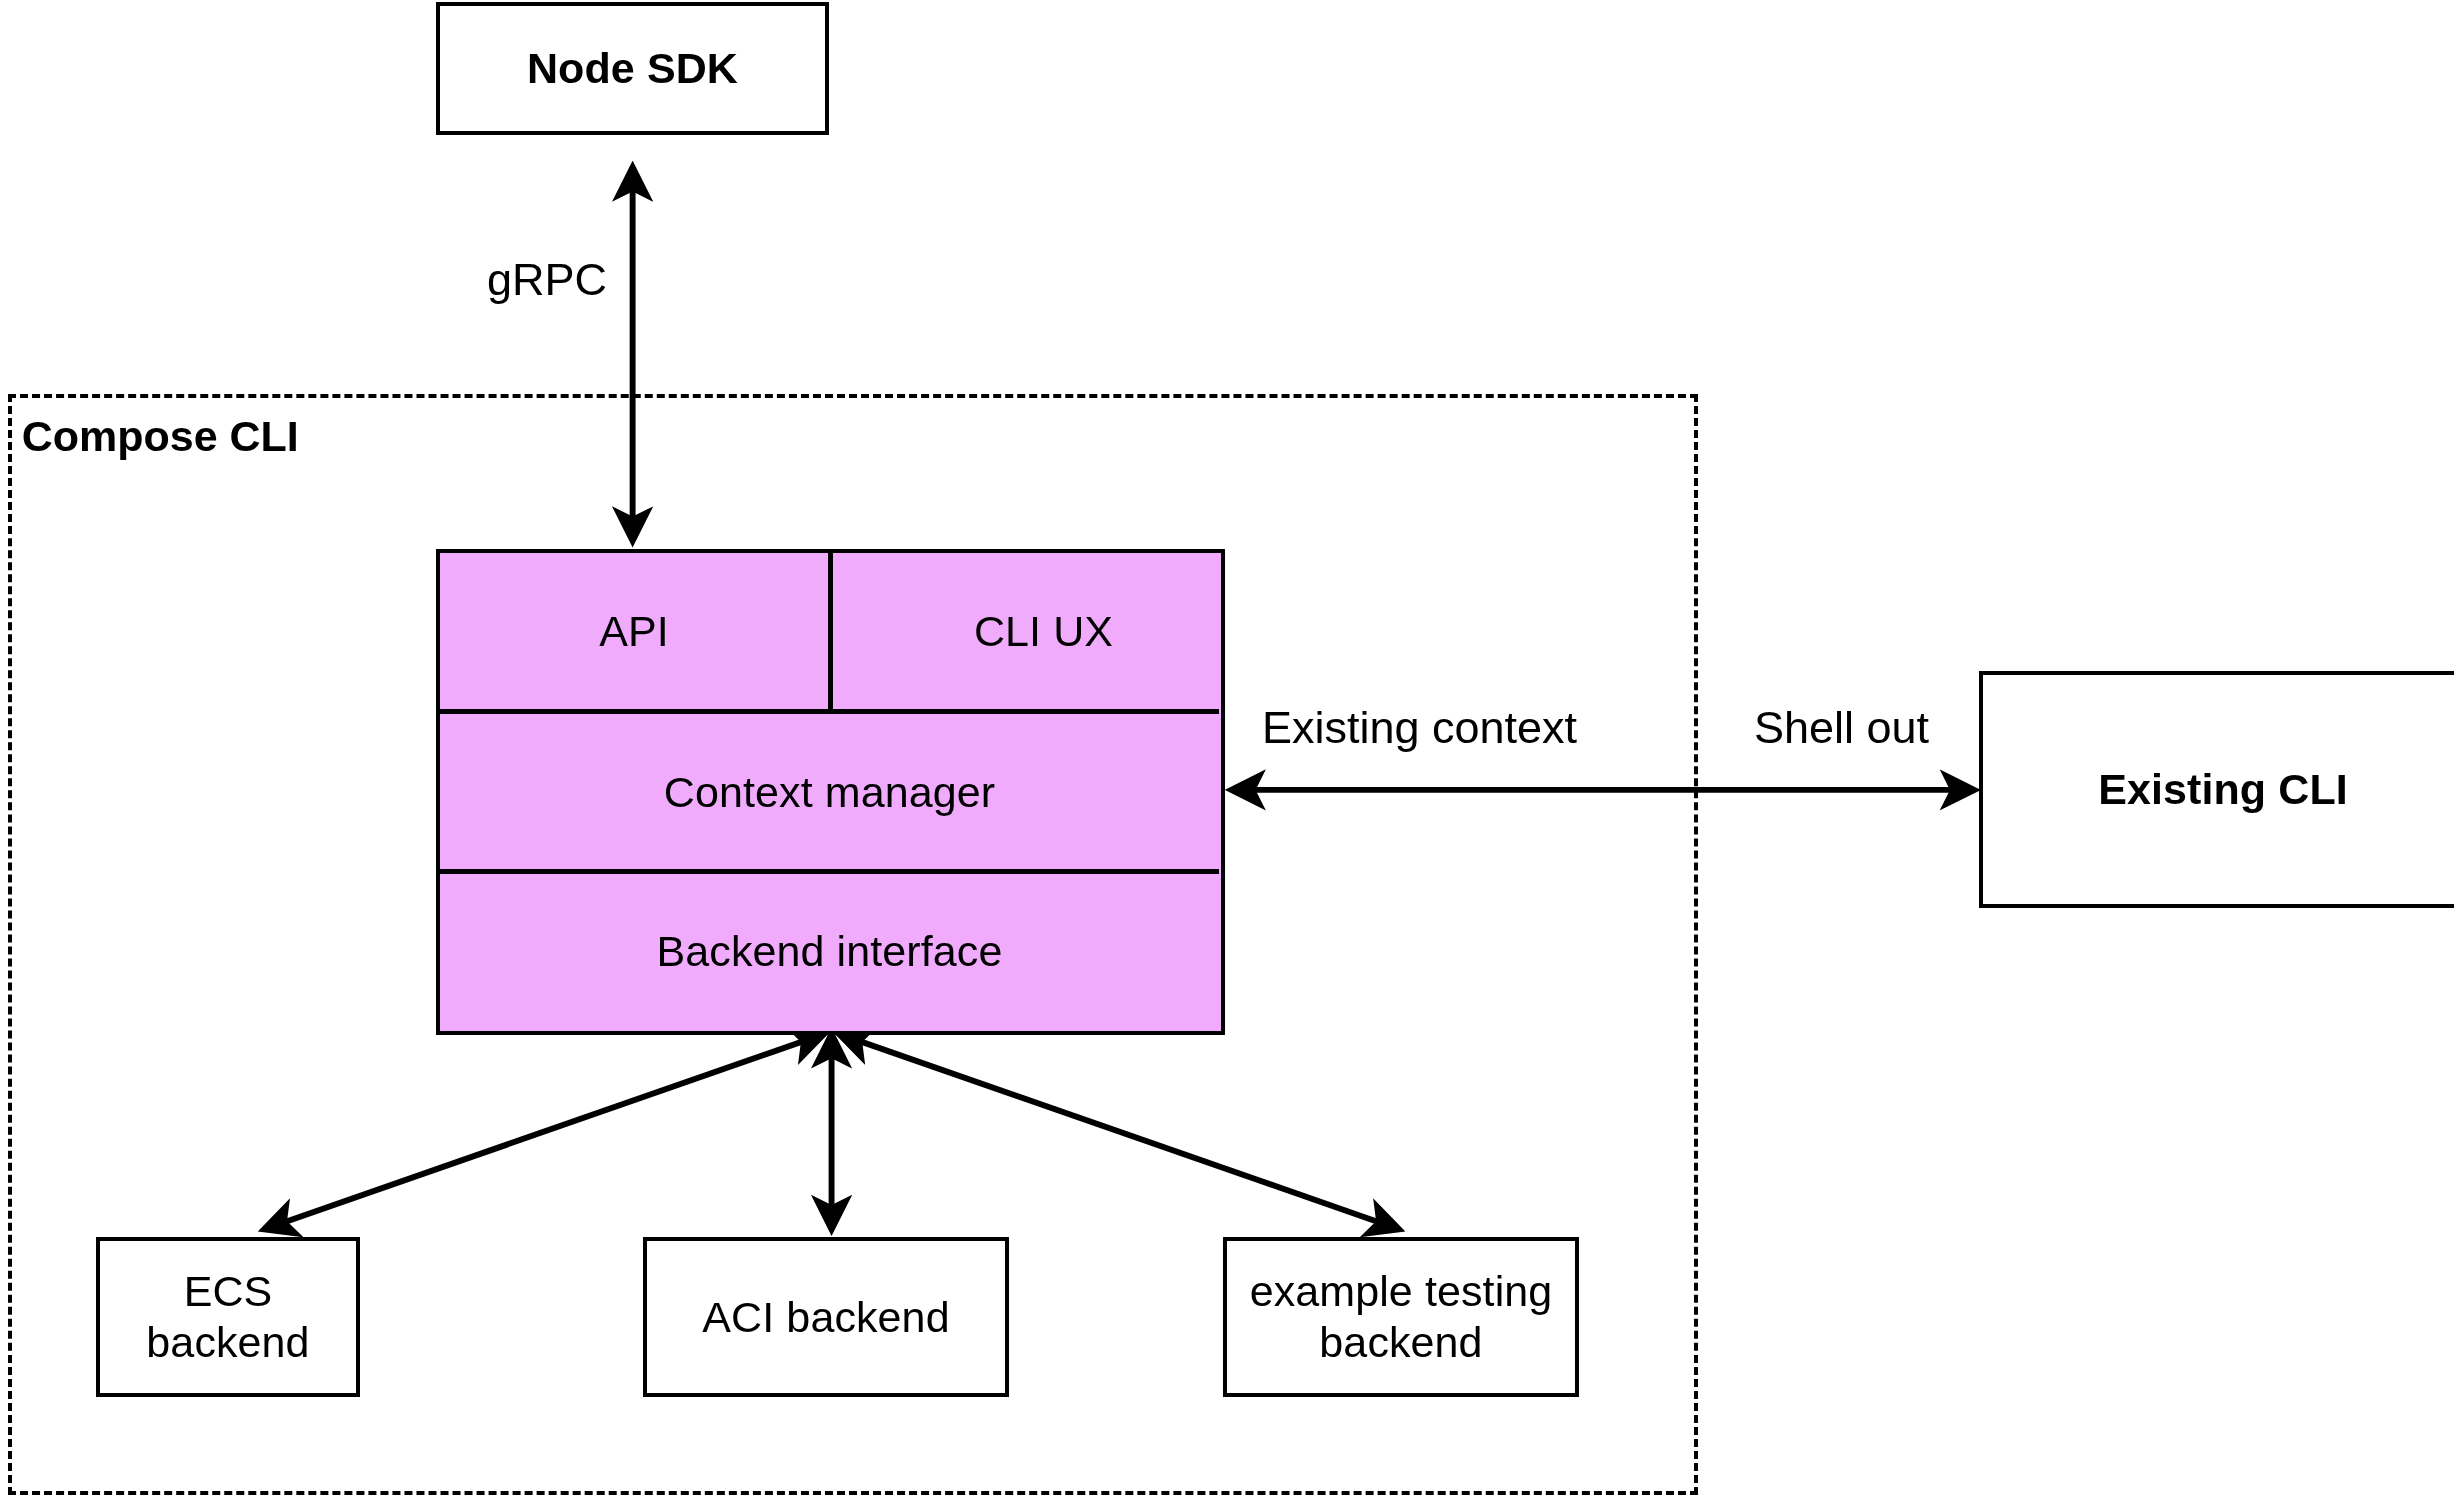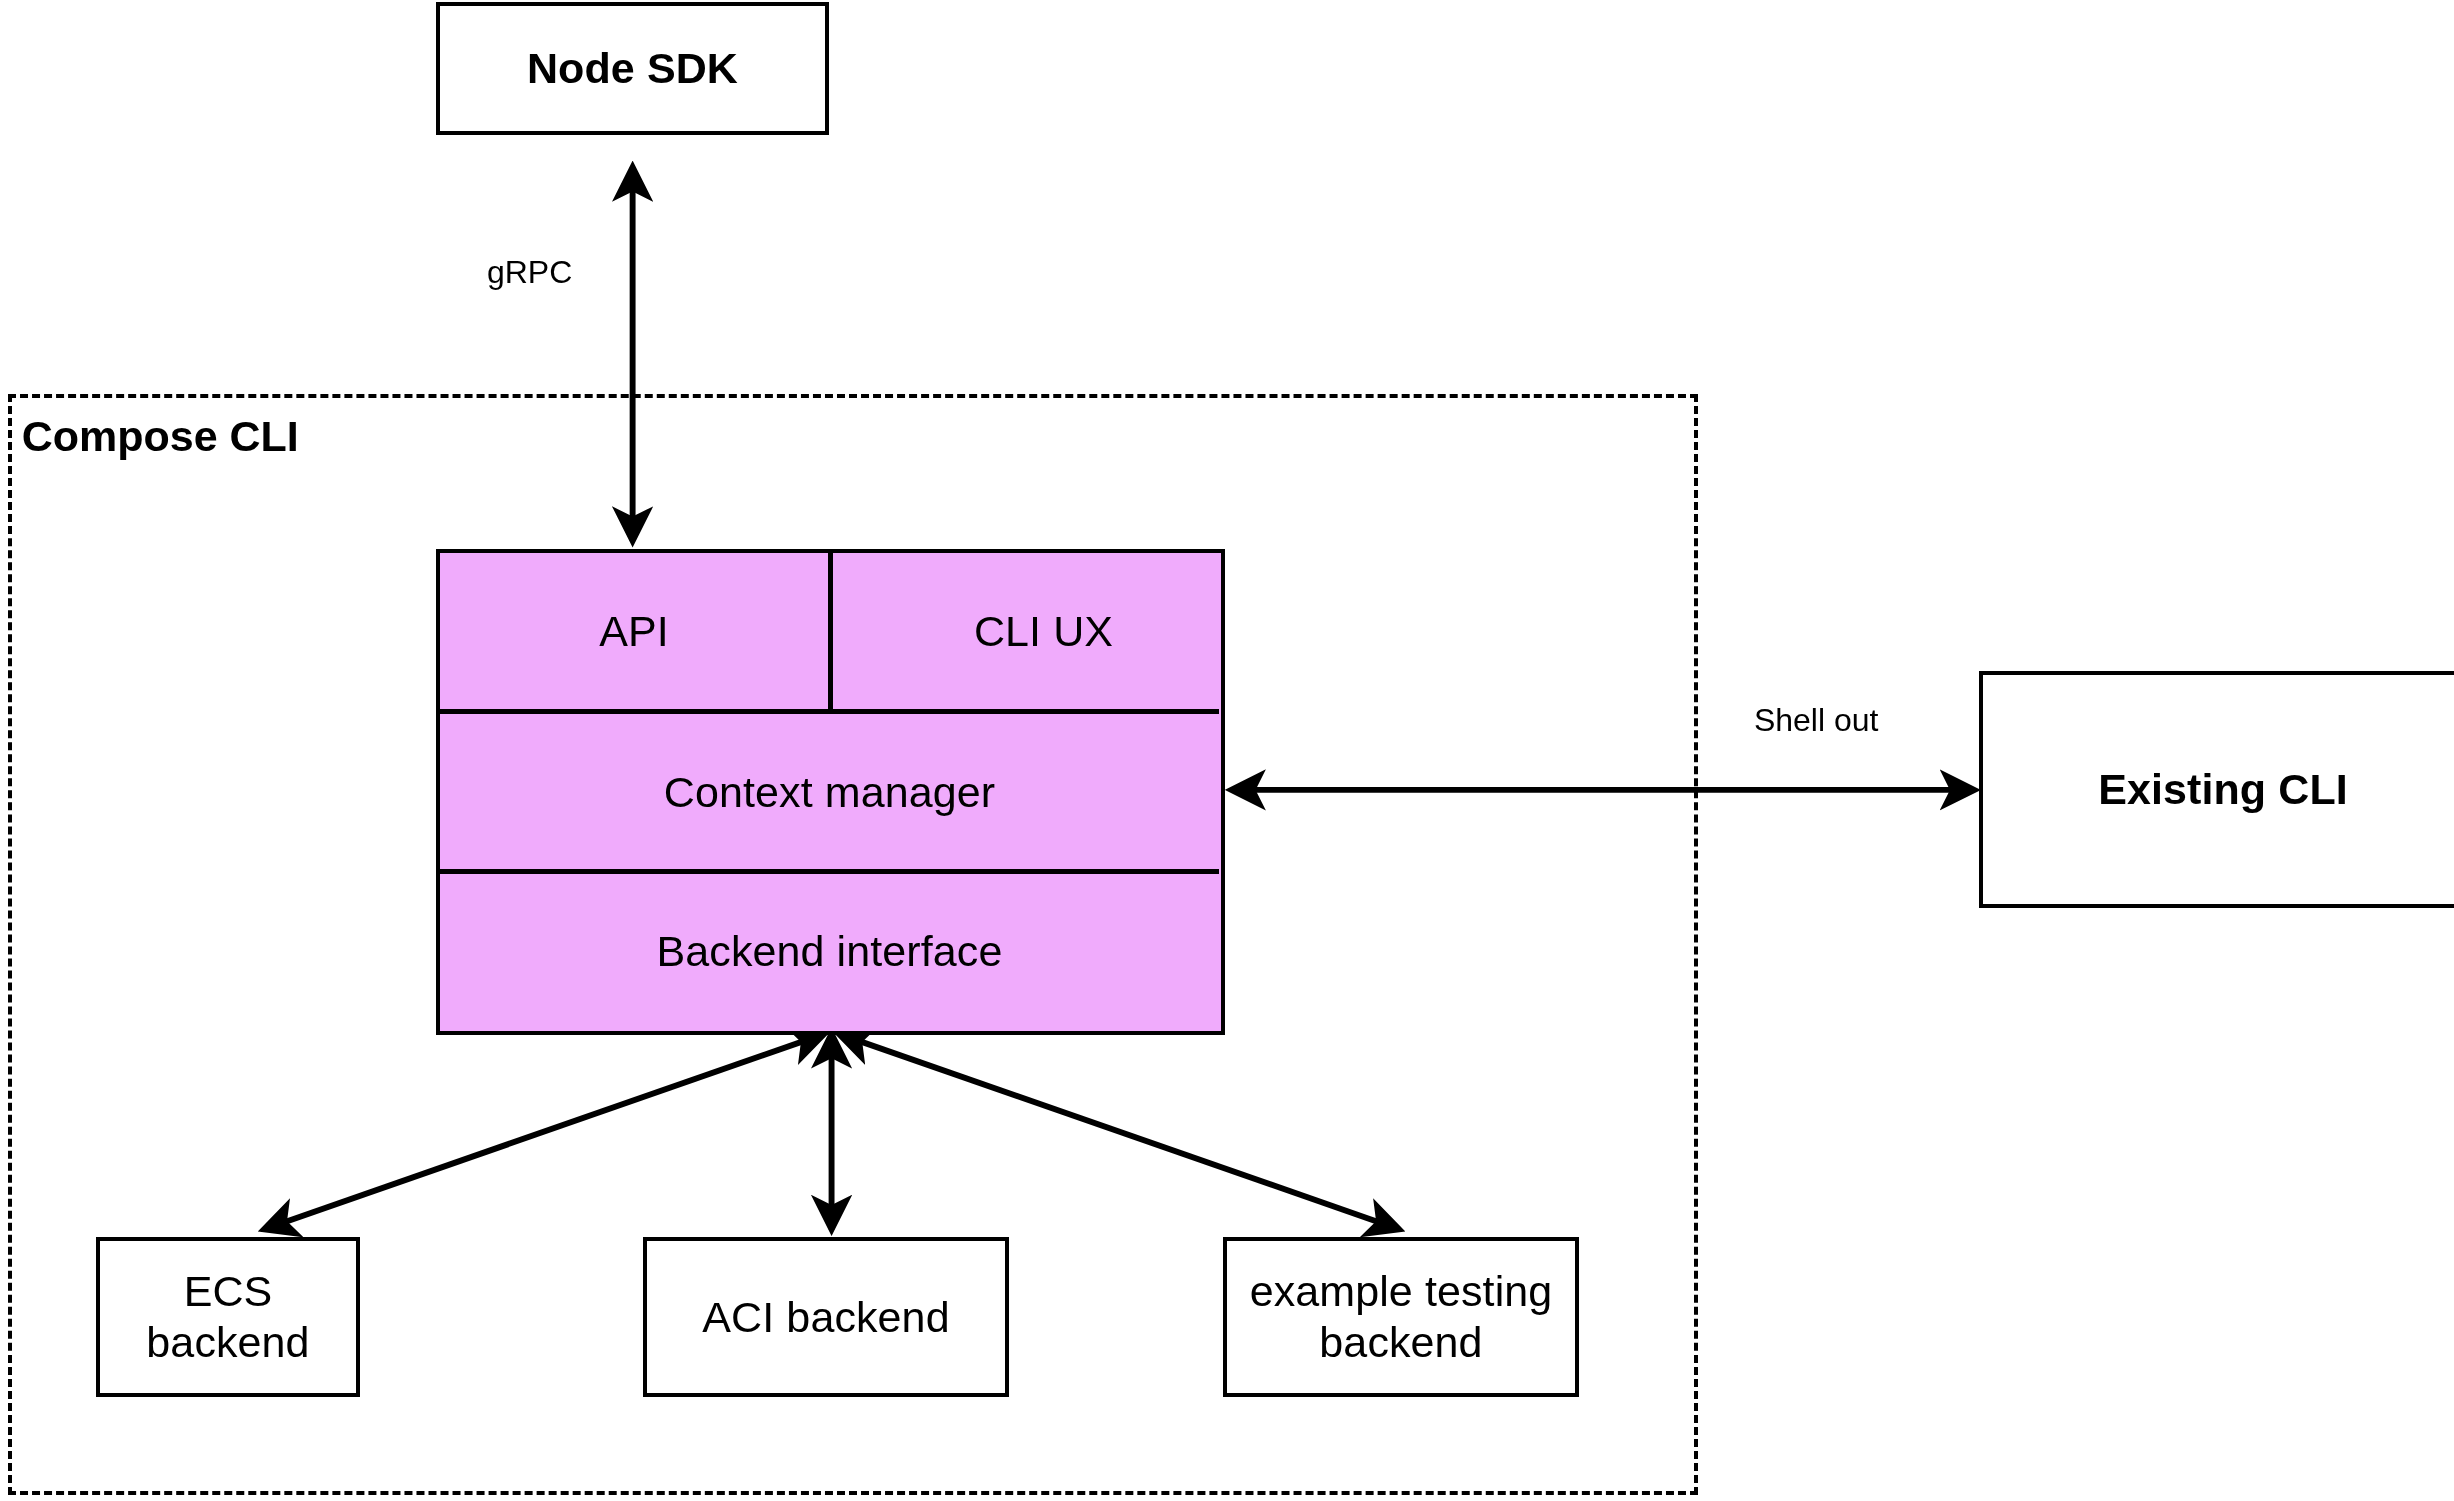--- a/index.html
+++ b/index.html
@@ -71,21 +71,21 @@
     align-items: center;
     justify-content: center;
     color: #000000;
   }
   .row-divider {
     position: absolute;
     background: #000000;
   }
   .edge-label {
     position: absolute;
-    font-size: 32px;
+    font-size: 45px;
     color: #000000;
     white-space: nowrap;
     background: #ffffff;
     padding: 0 3.9px;
   }
 </style>
 </head>
 <body>
 
 <div id="canvas">
@@ -154,17 +154,18 @@
   <div class="node-box" style="left:643px; top:1237px; width:366px; height:160px;">
     <span class="node-label">ACI backend</span>
   </div>
 
   <div class="node-box" style="left:1223px; top:1237px; width:356px; height:160px;">
     <span class="node-label">example testing backend</span>
   </div>
 
   <div class="edge-label" style="left:483px; top:254px;">gRPC</div>
 
+  <div class="edge-label" style="left:1258px; top:702px;">Existing context</div>
 
   <div class="edge-label" style="left:1750px; top:702px;">Shell out</div>
 
 </div>
 
 
 </body></html>

